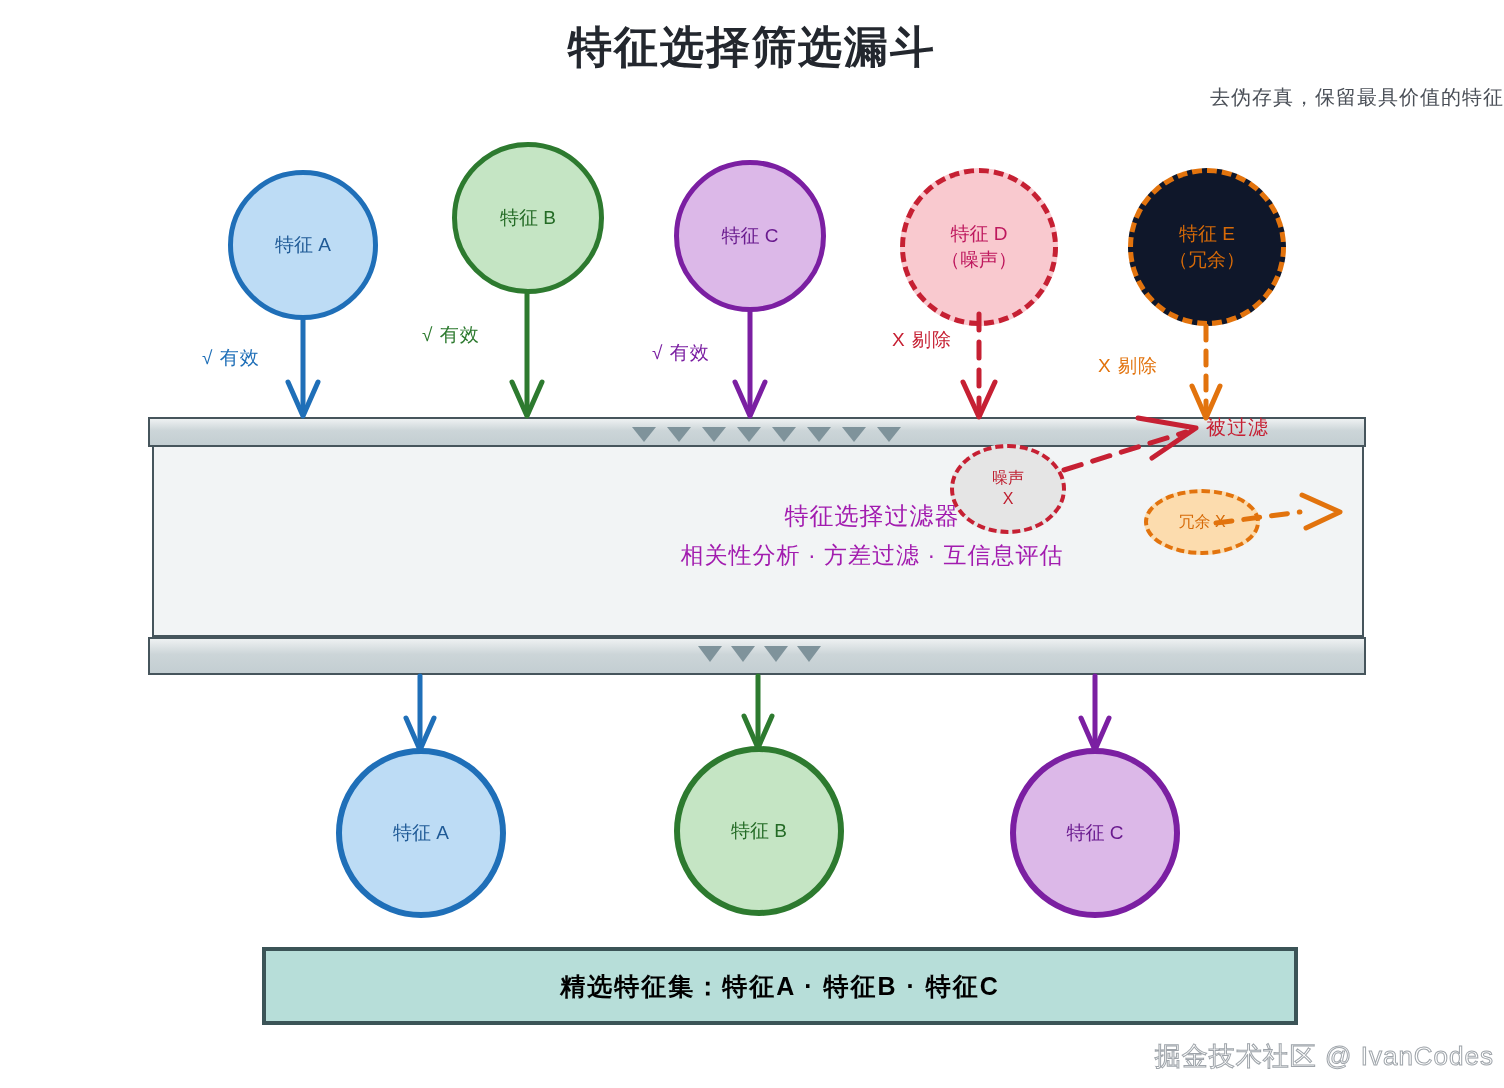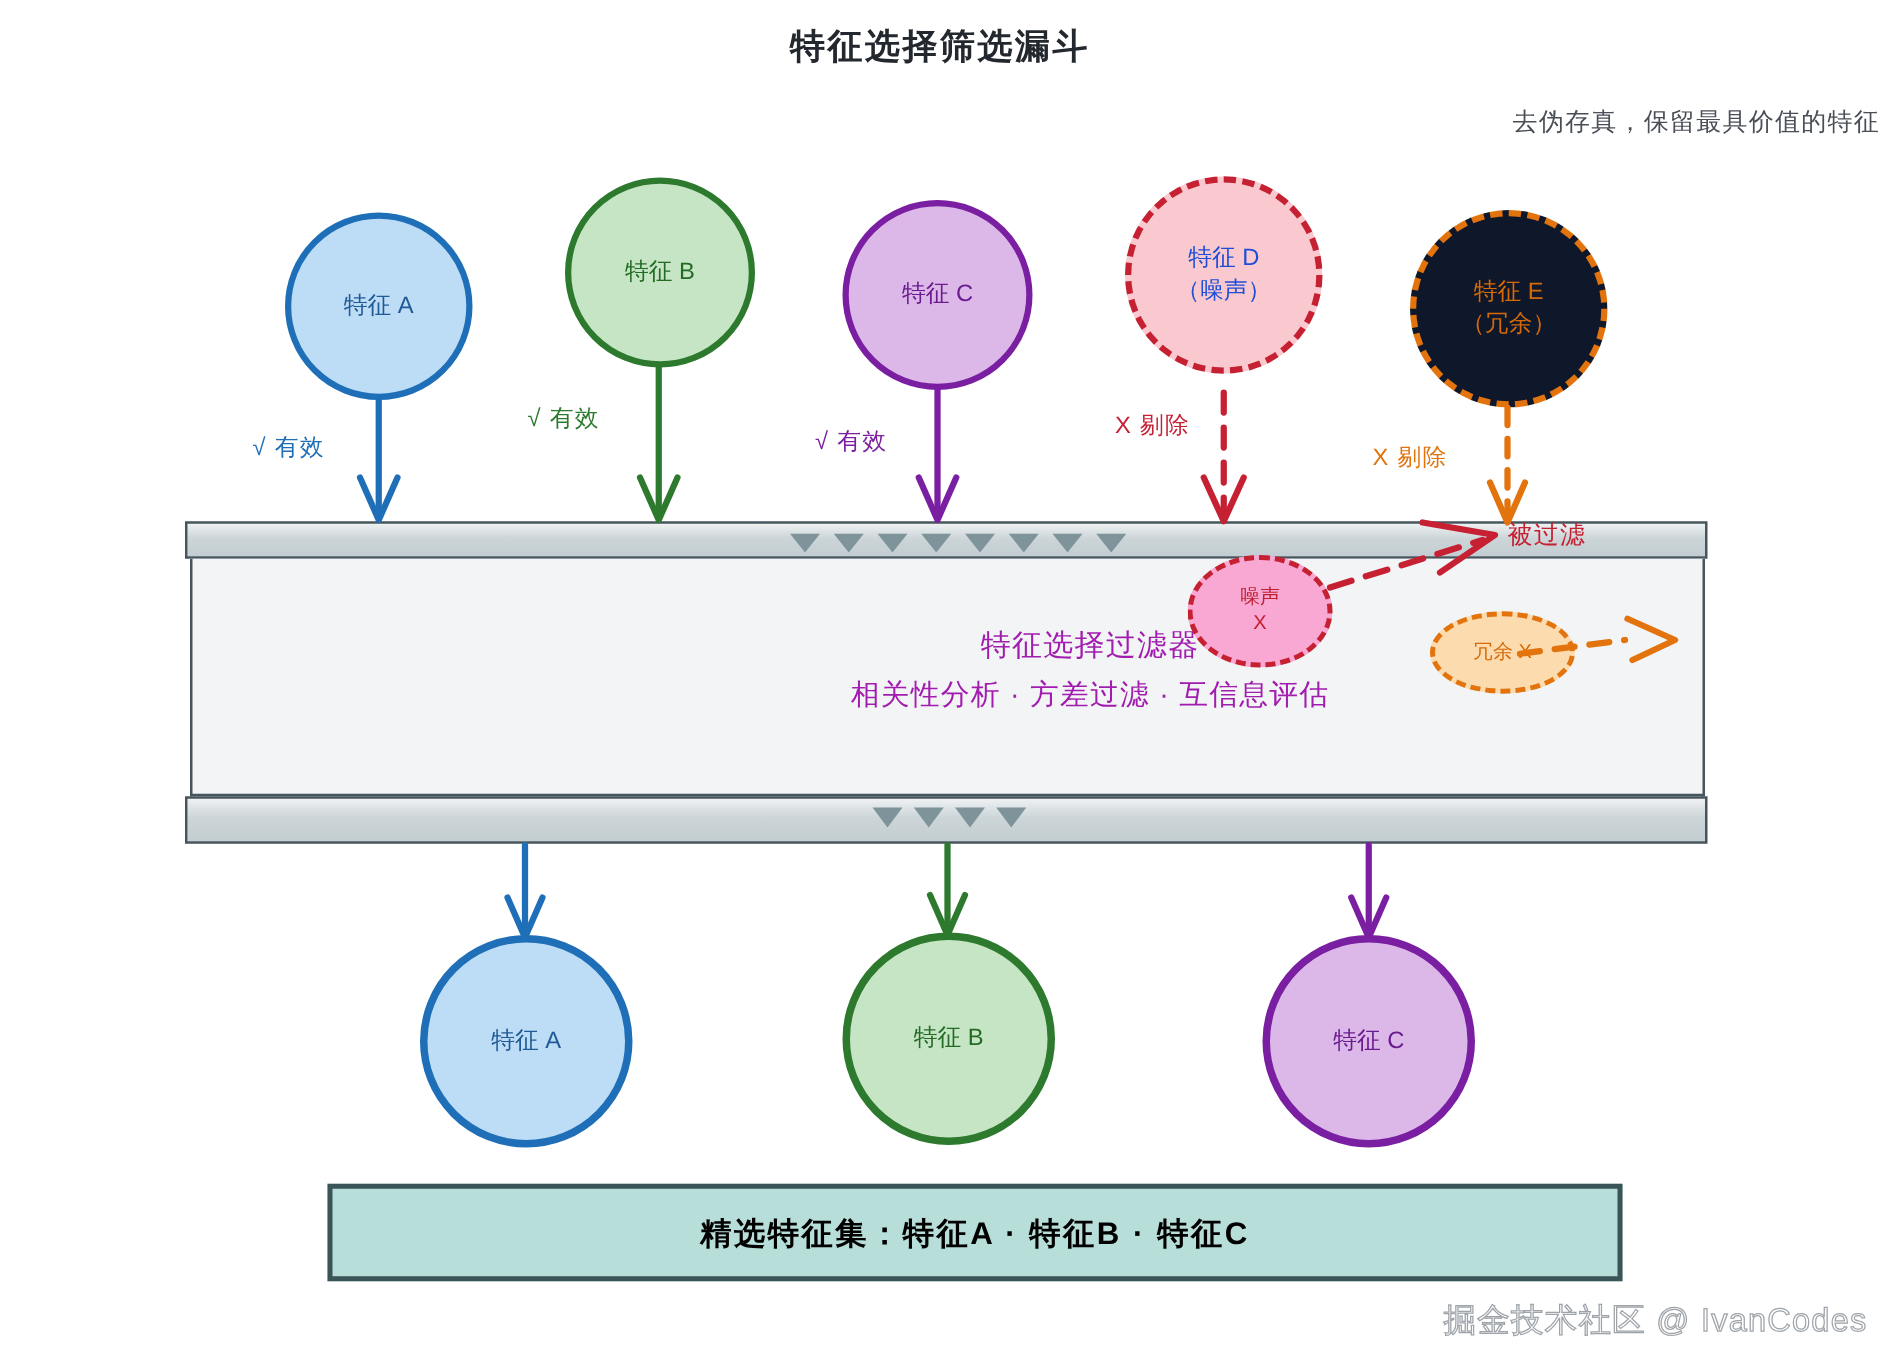--- a/index.html
+++ b/index.html
@@ -20,21 +20,21 @@
     inset: 0;
     width: 1504px;
     height: 1088px;
   }
   .title {
     position: absolute;
     left: 0;
     top: 18px;
     width: 1504px;
     text-align: center;
-    font-size: 28px;
+    font-size: 44px;
     font-weight: 700;
     letter-spacing: 2px;
     color: #23272e;
   }
   .subtitle {
     position: absolute;
     left: 0;
     top: 84px;
     width: 1504px;
     text-align: right;
@@ -55,22 +55,22 @@
     box-sizing: border-box;
   }
   .node .lbl { pointer-events: none; white-space: pre-line; }
 
   .node-a  { left: 228px; top: 170px;  width: 150px; height: 150px;
              background:#bddcf5; border: 5px solid #1f6fb8; color:#1f5a96; }
   .node-b  { left: 452px; top: 142px;  width: 152px; height: 152px;
              background:#c5e5c4; border: 5px solid #2d7a2f; color:#246b26; }
   .node-c  { left: 674px; top: 160px;  width: 152px; height: 152px;
              background:#dcb8e8; border: 5px solid #7b1fa2; color:#6a1b8f; }
-  .node-d  { left: 900px; top: 141px;  width: 158px; height: 158px;
-             background:#f9c9cf; border: 5px dashed #c62033; color:#1d4ed8; }
+  .node-d  { left: 900px; top: 168px;  width: 158px; height: 158px;
+             background:#f9c9cf; border: 5px dashed #c62033; color:#be185d; }
   .node-e  { left: 1128px; top: 168px; width: 158px; height: 158px;
              background:#0f172a; border: 5px dashed #e2730d; color:#d66a08; }
 
   
   .out-a  { left: 336px; top: 748px; width: 170px; height: 170px;
             background:#bddcf5; border: 6px solid #1f6fb8; color:#1f5a96; }
   .out-b  { left: 674px; top: 746px; width: 170px; height: 170px;
             background:#c5e5c4; border: 6px solid #2d7a2f; color:#246b26; }
   .out-c  { left: 1010px; top: 748px; width: 170px; height: 170px;
             background:#dcb8e8; border: 6px solid #7b1fa2; color:#6a1b8f; }
@@ -83,21 +83,21 @@
     justify-content: center;
     text-align: center;
     font-size: 16px;
     line-height: 1.3;
     border-radius: 50%;
     box-sizing: border-box;
     white-space: pre-line;
   }
   .reject-noise {
     left: 950px; top: 444px; width: 116px; height: 90px;
-    background:#f9a8d4; border: 4px dashed #c62033; color:#bf1f30;
+    background:#e5e5e5; border: 4px dashed #c62033; color:#bf1f30;
   }
   .reject-redundant {
     left: 1144px; top: 489px; width: 116px; height: 66px;
     background:#fcdcae; border: 4px dashed #e2730d; color:#d66a08;
   }
 
   
   .band {
     position: absolute;
     background: linear-gradient(180deg,#eef1f2 0%, #ccd5d8 45%, #c3ced2 100%);

